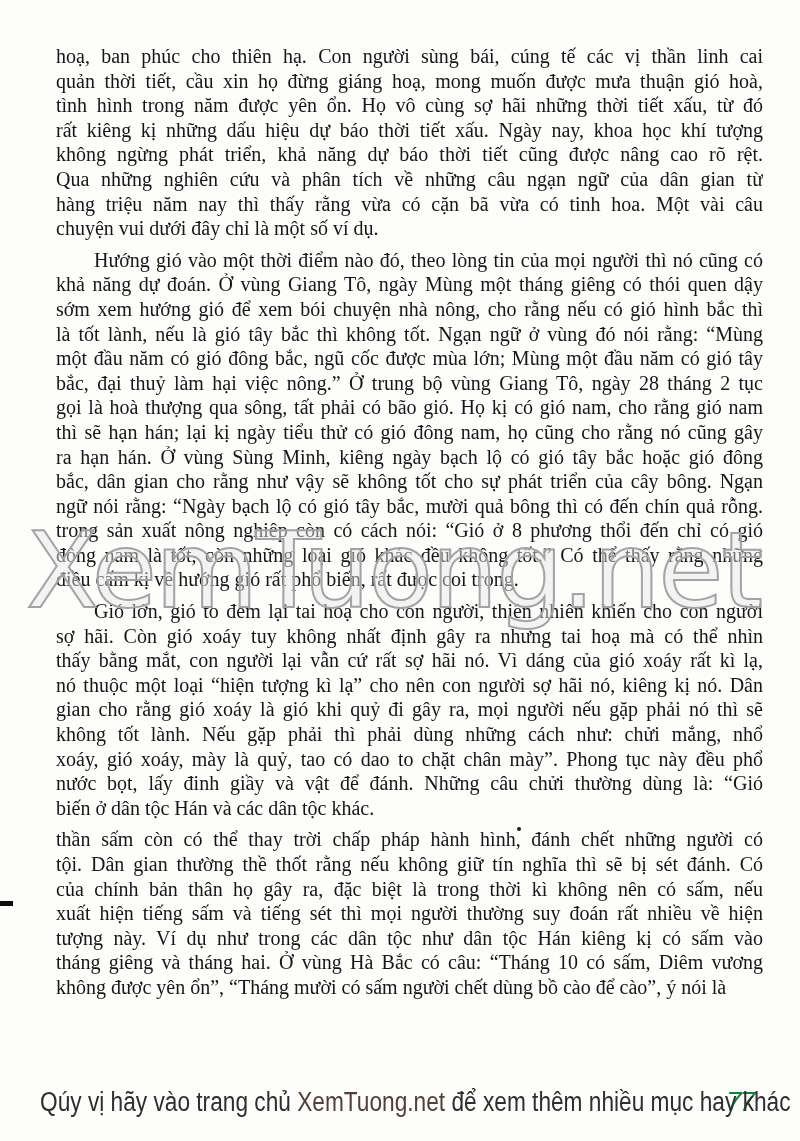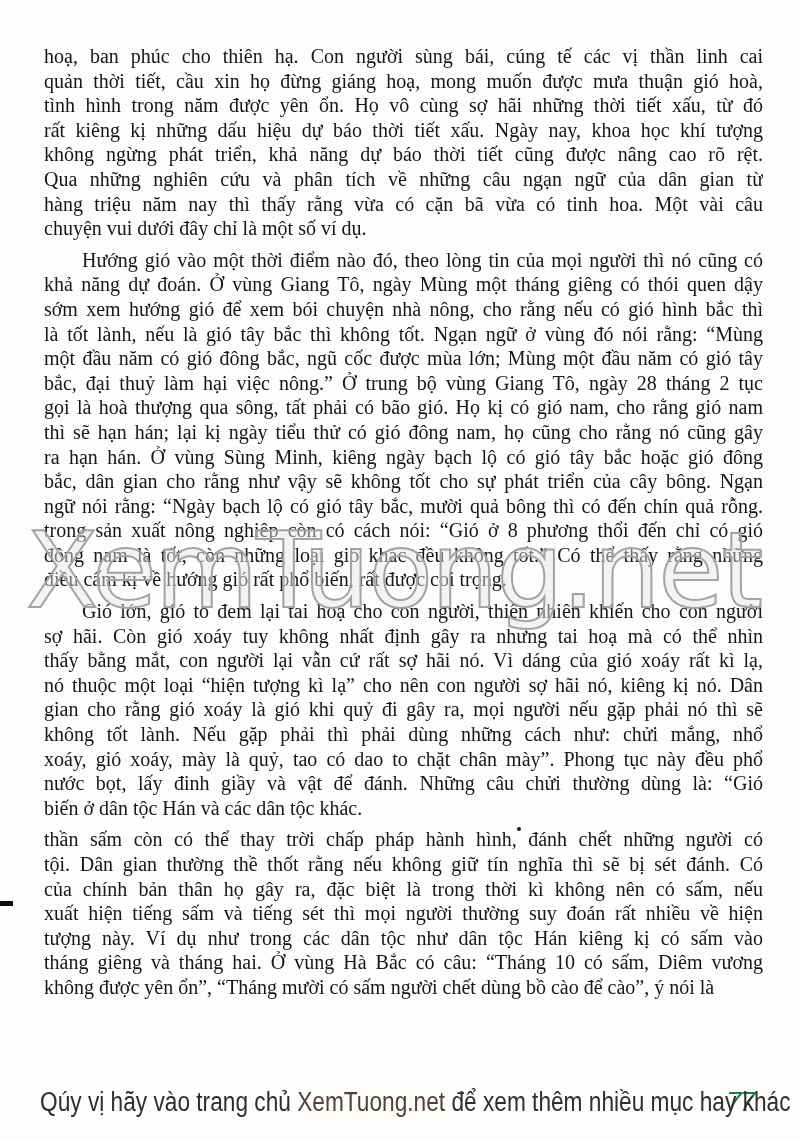--- a/index.html
+++ b/index.html
@@ -10,21 +10,21 @@
     overflow: hidden;
     font-family: "Liberation Serif", "DejaVu Serif", serif;
     color: #161616;
   }
   .content {
     position: absolute;
     left: 40px; top: 44px; width: 723px;
     z-index: 1;
     font-size: 20px;
   }
-  .para { margin: 0 0 7px 4px; }
+  .para { margin: 0 0 7px 16px; }
   .line {
     height: 24.6px;
     line-height: 24.6px;
     overflow: hidden;
     text-align: justify;
     text-align-last: justify;
     white-space: normal;
   }
   .line.last { text-align-last: left; }
   .line.indent { text-indent: 38px; }

